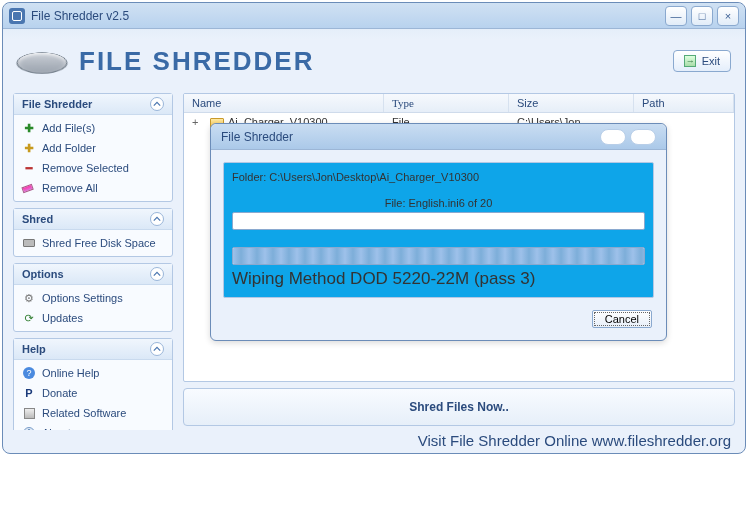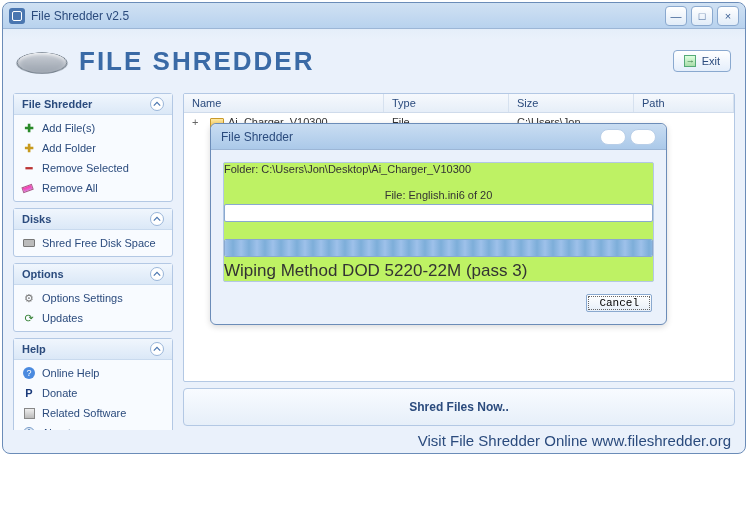--- a/index.html
+++ b/index.html
@@ -70,21 +70,21 @@
 .icon { width:14px; height:14px; display:flex; align-items:center; justify-content:center; font-size:11px; }
 
 .main { flex:1; display:flex; flex-direction:column; gap:6px; position:relative;border-radius:30px; }
 .list-area {
   flex:1; border:1px solid #b3c8e4; background:#fff; border-radius:2px;
   display:flex; flex-direction:column; overflow:hidden;
 }
 .list-header { display:flex; background:linear-gradient(#f6f9fd,#e6eef8);
   border-bottom:1px solid #cfdbeb; font-size:11px; color:#2b4b7d; }
 .lh-cell { padding:3px 8px; border-right:1px solid #d6e1ef; }
-.lh-name { width:200px; } .lh-type { width:125px; } .lh-path { width:100px; } .lh-size { flex:1; }
+.lh-name { width:200px; } .lh-type { width:125px;font-family:Liberation Serif, serif; } .lh-path { width:100px; } .lh-size { flex:1; }
 .list-row { display:flex; font-size:11px; color:#333; align-items:center; }
 .lr-cell { padding:3px 8px; }
 .lr-exp { width:18px; text-align:center; color:#666; cursor:pointer; }
 .folder-icon { width:14px; height:11px; background:linear-gradient(#ffe9a3,#f4c24a);
   border:1px solid #c99a2a; border-radius:1px; display:inline-block; margin-right:4px; vertical-align:middle; }
 
 .shred-btn {
   border:1px solid #b3c8e4; border-radius:4px; height:38px;
   background:linear-gradient(#f8fbff,#e6eff9); display:flex; align-items:center;
   justify-content:center; font-size:12px; font-weight:bold; color:#2b4b7d; cursor:pointer;
@@ -100,39 +100,39 @@
 }
 .dlg-title {
   height:26px; background:linear-gradient(#c9ddf2,#abc9e9);
   border-radius:6px 6px 0 0; display:flex; align-items:center; padding:0 10px;
   color:#2b4b7d; font-size:12px; border-bottom:1px solid #9cb6d6;
   justify-content:space-between;
 }
 .dlg-pills { display:flex; gap:4px; }
 .pill { width:26px; height:16px; border:1px solid #b8cee8; border-radius:10px; background:#fff; }
 .dlg-body {
-  margin:12px; border:1px solid #b3c8e4; background:#bef264; border-radius:2px;
-  padding:0;
+  margin:12px; border:1px solid #b3c8e4; background:#0ea5e9; border-radius:2px;
+  padding:8px;
 }
 .dlg-line { font-size:11px; color:#333; margin-bottom:6px; }
 .dlg-row { display:flex; justify-content:center; font-size:11px; color:#333; margin-top:14px; }
 .dlg-bar {
   height:18px; border:1px solid #8aa9cf; background:#fff; border-radius:2px; margin-top:3px;
   position:relative; overflow:hidden;
 }
 .dlg-bar.fill::after {
   content:""; position:absolute; inset:0;
   background: repeating-linear-gradient(90deg,#9ec1ea 0,#7daed9 8px,#9ec1ea 16px);
 }
 .dlg-method { font-size:17px; color:#333; margin-top:4px; }
 .dlg-actions { display:flex; justify-content:flex-end; padding:0 14px 12px 0; }
 .dlg-cancel {
   border:1px solid #8aa9cf; border-radius:2px; padding:2px 12px;
   background:linear-gradient(#fff,#e7eff9); font-size:11px; cursor:pointer;
-  outline:1px dotted #666; outline-offset:-3px;font-family:Liberation Mono, monospace;
+  outline:1px dotted #666; outline-offset:-3px;
 }
 
 .i-plus-g { color:#2a8a2a; font-weight:bold; }
 .i-plus-y { color:#c79a1e; font-weight:bold; }
 .i-minus { color:#b33; font-weight:bold; }
 .i-eraser { transform:rotate(-20deg); display:inline-block; }
 .i-eraser span{ display:inline-block; width:11px; height:6px; background:linear-gradient(#f3a,#d7d); border:1px solid #a58; }
 .i-disk span{ display:inline-block; width:12px; height:8px; background:#bbb; border:1px solid #777; border-radius:1px; }
 .i-gear { color:#777; }
 .i-refresh { color:#2a7a2a; }
@@ -194,21 +194,21 @@
             </div>
           <div class="side-item">
               <span class="icon i-eraser"><span></span></span>
               <span>Remove All</span>
             </div>
         </div>
       </div>
 
       <div class="panel">
         <div class="panel-header">
-          <span>Disks</span>
+          <span>Shred</span>
           <span class="chev">
               <svg viewBox="0 0 10 10">
                 <path d="M1 7 L5 3 L9 7" stroke="#4a76b0" fill="none" stroke-width="1.5"></path>
               </svg>
             </span>
         </div>
         <div class="panel-body">
           <div class="side-item">
               <span class="icon i-disk">
                 <span></span>

